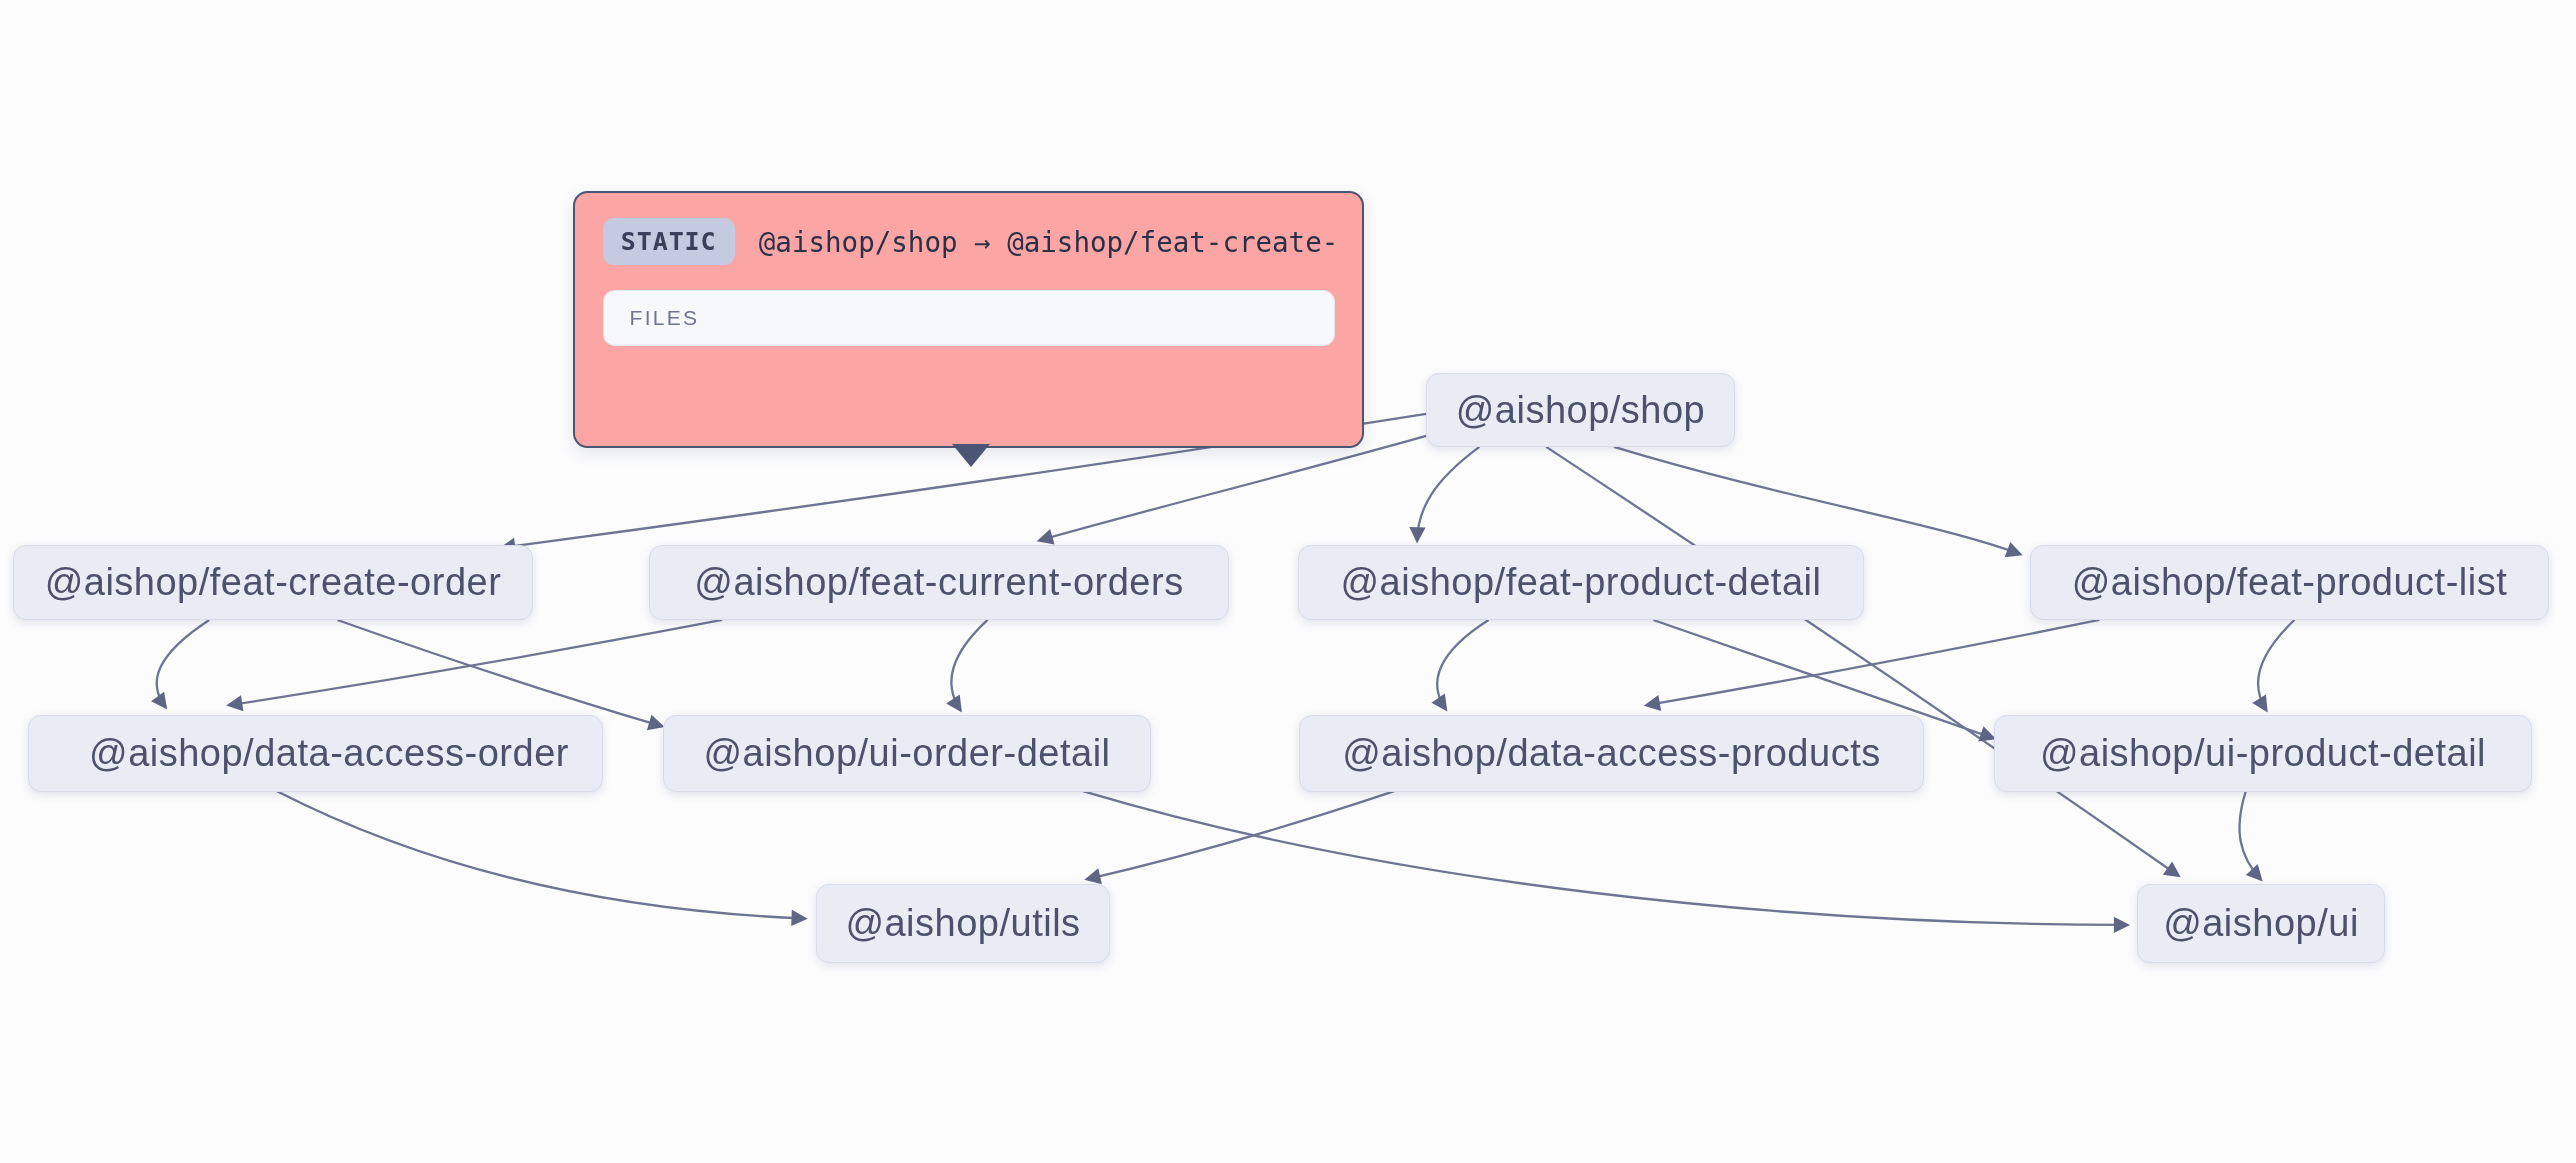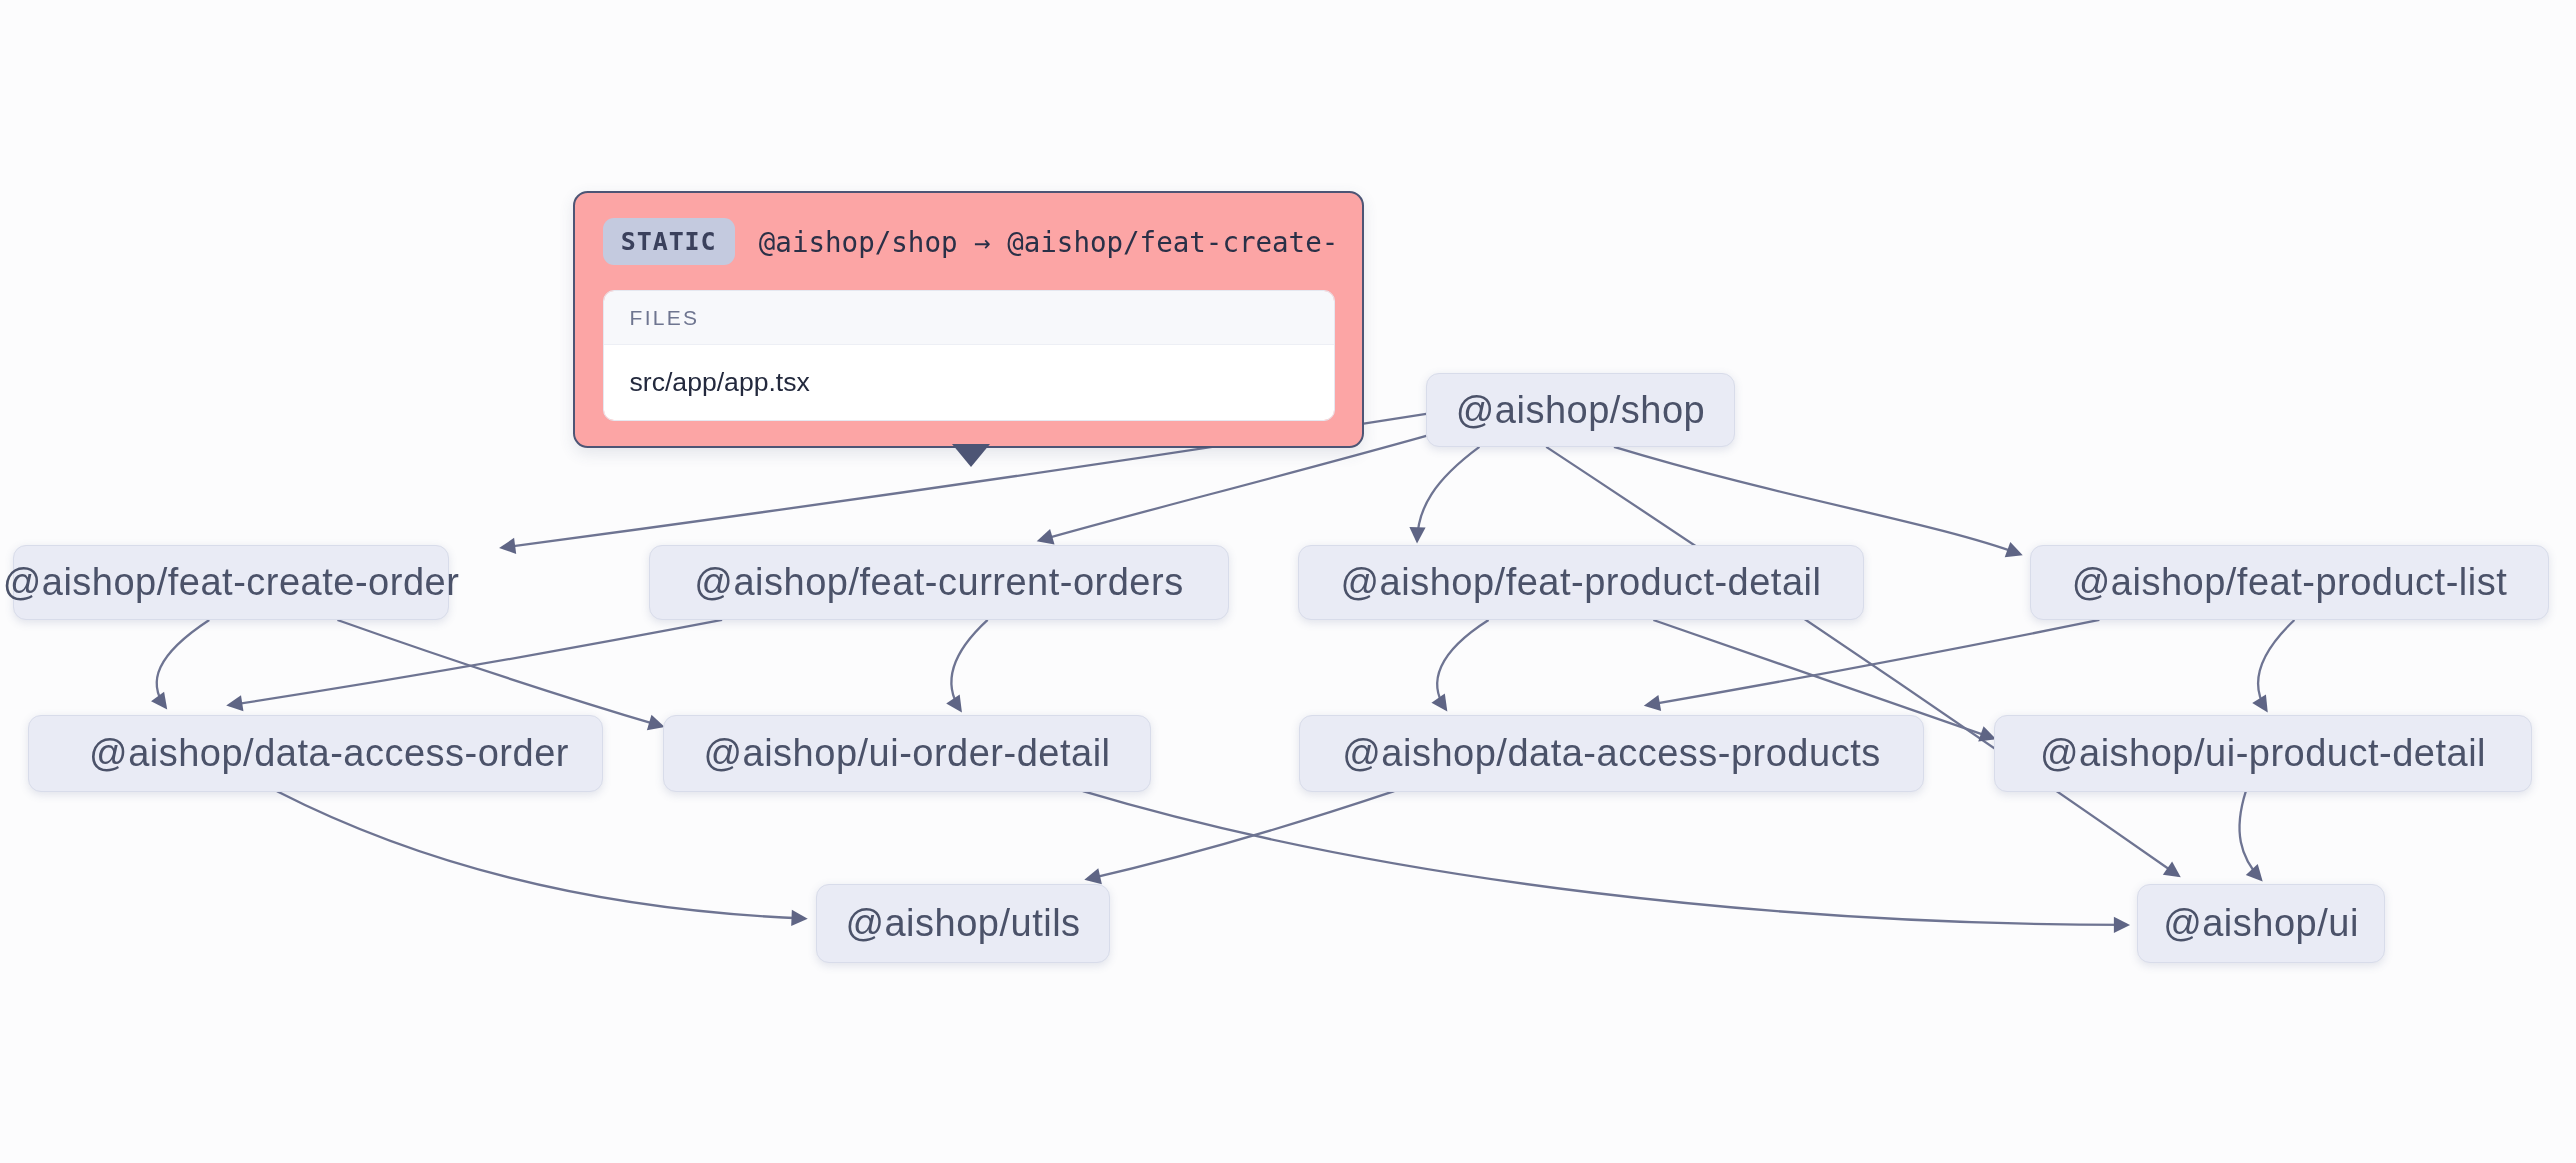--- a/index.html
+++ b/index.html
@@ -75,38 +75,37 @@
         <path class="edge" d="M 2505 677 C 2468 712 2455 745 2474 775" marker-end="url(#arrow)"></path>
         <path class="edge" d="M 302 864 C 480 955 680 995 878 1003" marker-end="url(#arrow)"></path>
         <path class="edge" d="M 1522 864 Q 1340 925 1187 960" marker-end="url(#arrow)"></path>
         <path class="edge" d="M 1182 864 C 1520 965 1950 1010 2322 1010" marker-end="url(#arrow)"></path>
         <path class="edge" d="M 2452 864 C 2438 908 2446 936 2468 960" marker-end="url(#arrow)"></path>
       </g>
   </svg>
 
   <div id="nodes-layer">
       <div class="node" style="left: 1426px; top: 373px; width: 309px; height: 74px;">@aishop/shop</div>
-      <div class="node" style="left: 13px; top: 545px; width: 436px; height: 75px; text-align: center;">@aishop/feat-create-order</div>
+      <div class="node" style="left: 13px; top: 545px; width: 520px; height: 75px; text-align: center;">@aishop/feat-create-order</div>
       <div class="node" style="left: 649px; top: 545px; width: 580px; height: 75px;">@aishop/feat-current-orders</div>
       <div class="node" style="left: 1298px; top: 545px; width: 566px; height: 75px;">@aishop/feat-product-detail</div>
       <div class="node" style="left: 2030px; top: 545px; width: 519px; height: 75px;">@aishop/feat-product-list</div>
       <div class="node" style="left: 27.5px; top: 715px; width: 575px; height: 77px; padding-left: 28px;">@aishop/data-access-order</div>
       <div class="node" style="left: 663px; top: 715px; width: 488px; height: 77px;">@aishop/ui-order-detail</div>
       <div class="node" style="left: 1299px; top: 715px; width: 625px; height: 77px;">@aishop/data-access-products</div>
       <div class="node" style="left: 1994px; top: 715px; width: 538px; height: 77px;">@aishop/ui-product-detail</div>
       <div class="node" style="left: 816px; top: 884px; width: 294px; height: 79px;">@aishop/utils</div>
       <div class="node" style="left: 2137px; top: 884px; width: 248px; height: 79px;">@aishop/ui</div>
     </div>
 
   <div class="tooltip">
     <div class="tooltip-header">
       <span class="type-badge">STATIC</span>
       <span class="tooltip-title">@aishop/shop → @aishop/feat-create-order</span>
     </div>
     <div class="files-box">
       <div class="files-header">FILES</div>
-      <div class="file-row">src/app/app.tsx</div>
     </div>
   </div>
   <div class="tooltip-caret"></div>
 
 </div>
 
 
 </body></html>

